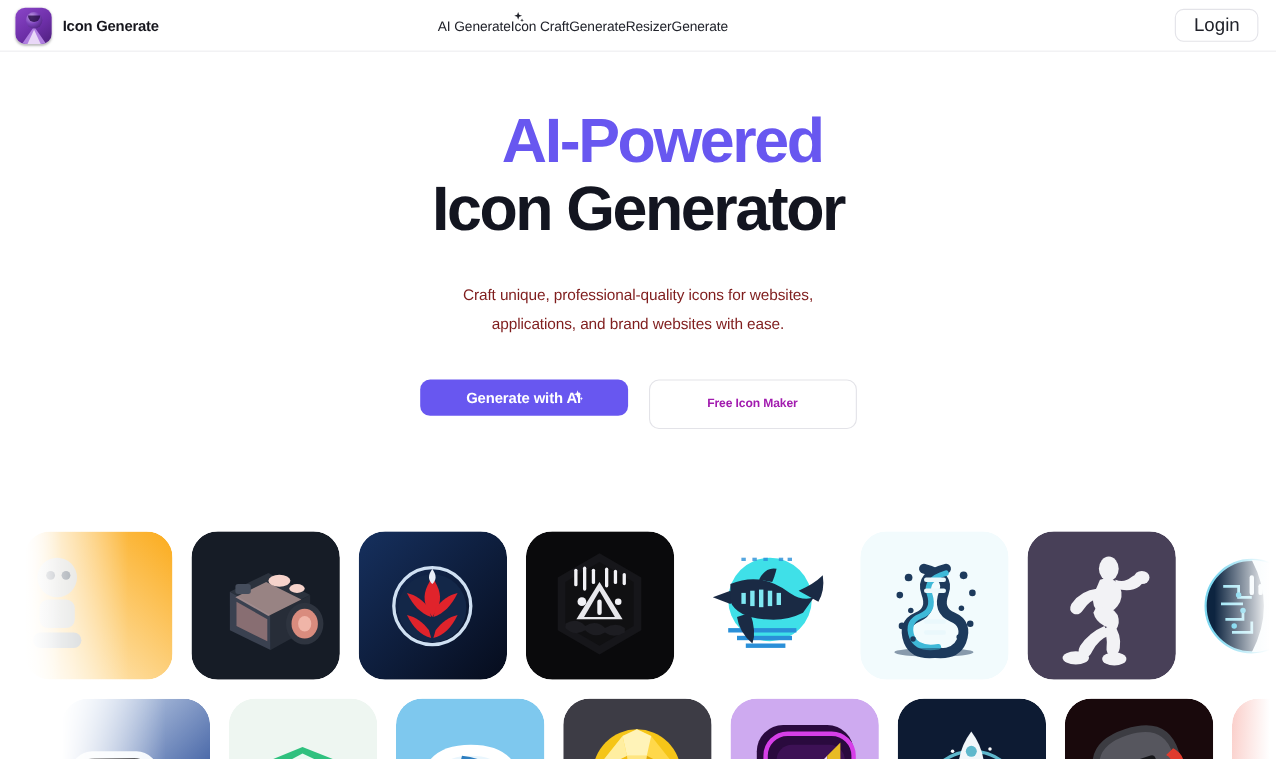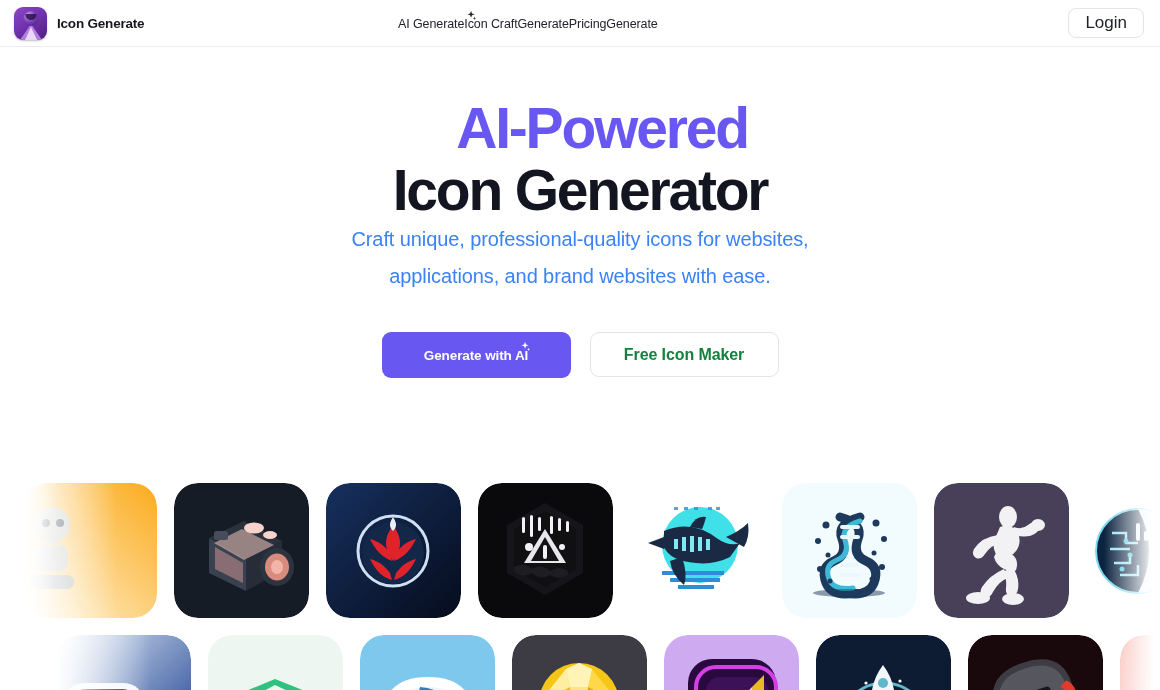--- a/index.html
+++ b/index.html
@@ -84,38 +84,39 @@
   .h1-line1 {
     margin-top: 51px;
     font-size: 57px; font-weight: bold; color: #6857f0;
     letter-spacing: -2.2px; line-height: 1.08; margin-left: 44px;
   }
   .h1-line2 {
     font-size: 57px; font-weight: bold; color: #131520;
     letter-spacing: -2.2px; line-height: 1.08;
   }
   .sub {
-    font-size: 20px; color: #3b82f6; line-height: 1.85; letter-spacing: -.1px;
+    margin-top: 35px;
+    font-size: 14px; color: #7f1d1d; line-height: 1.85; letter-spacing: -.1px;
   }
   .cta-row {
     margin-top: 37px;
     display: flex; justify-content: center; gap: 19px;
   }
   .btn-primary {
-    width: 189px; height: 46px; border-radius: 9px;
+    width: 189px; height: 33px; border-radius: 9px;
     background: #6857f0; border: none; color: #fff;
     font-family: inherit; font-size: 13.5px; font-weight: bold;
     display: flex; align-items: center; justify-content: center;
     position: relative; cursor: pointer; letter-spacing: -.1px;
   }
   .btn-primary .spark { position: absolute; right: 40px; top: 9px; width: 13px; height: 13px; }
   .btn-secondary {
     width: 189px; height: 45px; border-radius: 9px;
-    background: #fff; border: 1px solid #e3e3e8; color: #15803d;
-    font-family: inherit; font-size: 16px; font-weight: bold;
+    background: #fff; border: 1px solid #e3e3e8; color: #a21caf;
+    font-family: inherit; font-size: 11px; font-weight: bold;
     display: flex; align-items: center; justify-content: center;
     cursor: pointer; letter-spacing: -.1px;
   }
 
   
   .gallery { position: absolute; left: 0; top: 483px; width: 1160px; height: 207px; overflow: hidden; }
   .grow { display: flex; gap: 17px; position: absolute; }
   .grow.r1 { left: 22px; top: 0; }
   .grow.r2 { left: 56px; top: 152px; }
   .card {
@@ -158,21 +159,21 @@
       <span>AI Generate</span>
       <span class="spark">
         <svg viewBox="0 0 24 24">
             <path d="M13 1.5l1.7 4.8 4.8 1.7-4.8 1.7L13 14.5l-1.7-4.8L6.5 8l4.8-1.7z" fill="#21232b"></path>
             <path d="M19.5 12.5l.8 2.2 2.2.8-2.2.8-.8 2.2-.8-2.2-2.2-.8 2.2-.8z" fill="#21232b"></path>
           </svg>
       </span>
     </span>
     <span class="nav-item">Icon Craft</span>
     <span class="nav-item">Generate</span>
-    <span class="nav-item">Pricing</span>
+    <span class="nav-item">Resizer</span>
     <span class="nav-item">Generate</span>
   </nav>
 
   <button class="login-btn">Login</button>
 </div>
 
 <div class="hero">
   <div class="h1-line1">AI-Powered</div>
   <div class="h1-line2">Icon Generator</div>
   <div class="sub">

